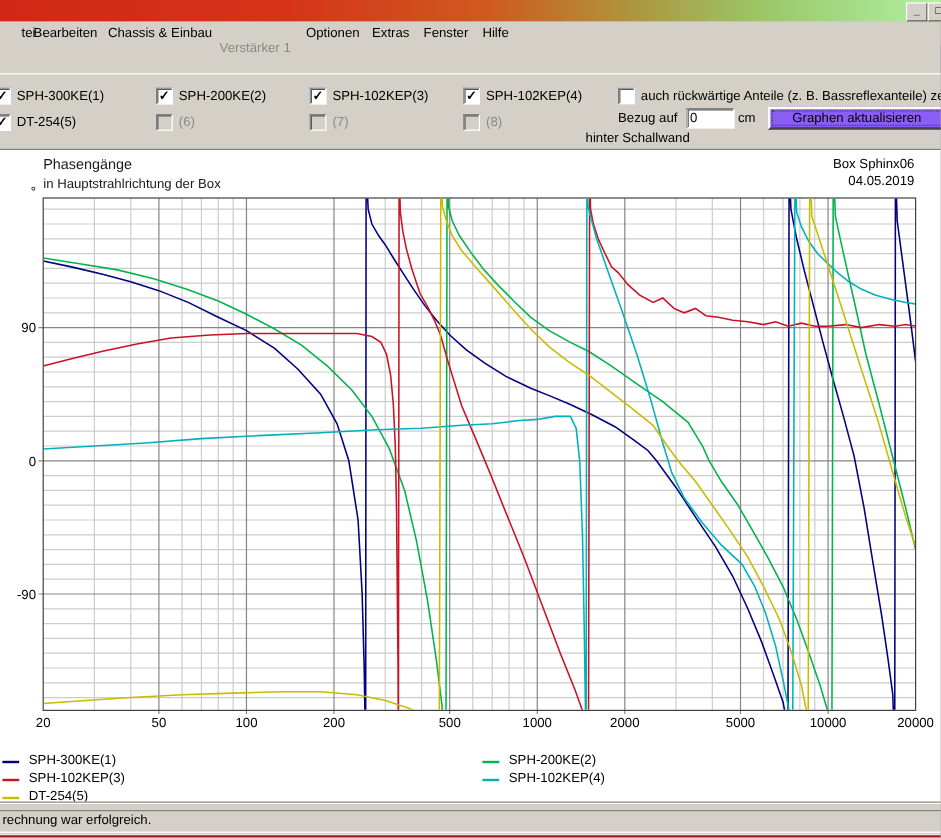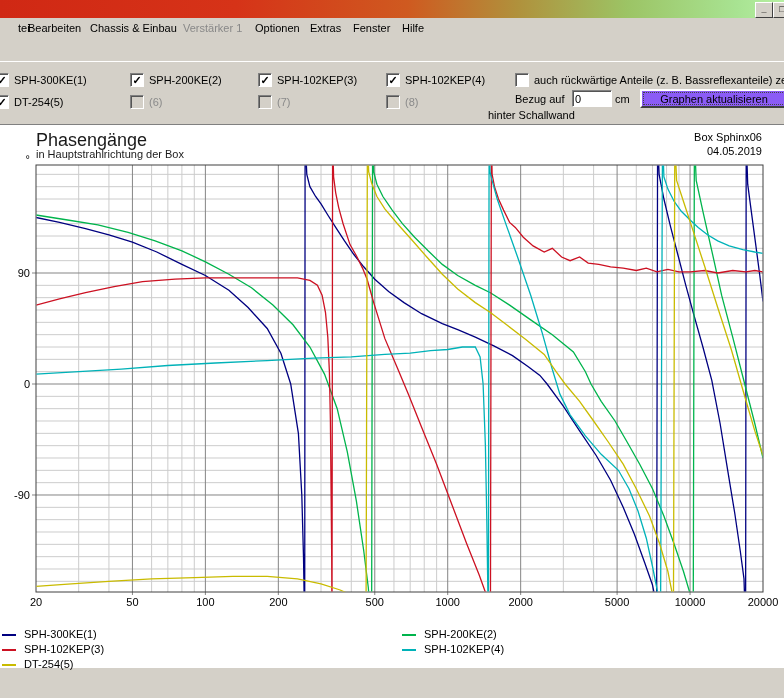--- a/index.html
+++ b/index.html
@@ -10,21 +10,21 @@
     background:linear-gradient(90deg,#d02814 0%,#d63318 30%,#cf5a20 52%,#b0913c 66%,#9cc465 80%,#a8e392 94%,#b7f0a2 100%);}
   .titlebar-text{position:absolute;left:6px;top:2px;font-size:12px;font-weight:bold;color:#fff;white-space:nowrap;}
   .win-btn{position:absolute;top:2px;width:16px;height:14px;background:#d4d0c8;
     border:1px solid;border-color:#fff #404040 #404040 #fff;font-size:9px;font-weight:bold;
     text-align:center;line-height:12px;color:#000;}
   .win-btn.min{left:755px;}
   .win-btn.max{left:773px;}
   
   .menubar{position:absolute;left:0;top:18px;width:784px;height:20px;background:#d4d0c8;}
   .menu-item{position:absolute;top:0;height:20px;line-height:20px;white-space:nowrap;padding:0 2px;}
-  .menu-item.disabled{color:#888;}
+  .menu-item.disabled{color:#888;margin-top:12px;}
   
   .tabbar{position:absolute;left:0;top:38px;width:784px;height:23px;background:#d4d0c8;}
   .tab{position:absolute;top:4px;height:18px;background:#d4d0c8;border:1px solid;
        border-color:#fff #404040 #d4d0c8 #fff;border-radius:3px 3px 0 0;
        box-shadow:inset -1px 0 0 #808080;text-align:center;line-height:17px;white-space:nowrap;overflow:hidden;z-index:1;}
   .tab.active{top:1px;height:22px;z-index:3;background:#d8d4cc;font-size:11px;}
   
   .controls{position:absolute;left:0;top:61px;width:784px;height:62px;background:#d4d0c8;
             border-top:1px solid #fff;border-bottom:1px solid #808080;z-index:2;}
   .cb-item{position:absolute;height:14px;white-space:nowrap;}
@@ -42,21 +42,21 @@
   .bezug-input{position:absolute;left:572px;top:28px;width:34px;height:15px;background:#fff;
       border:1px solid;border-color:#808080 #fff #fff #808080;box-shadow:inset 1px 1px 0 #555;
       font-family:"Liberation Sans",sans-serif;font-size:11px;padding:0 2px;}
   .update-btn{position:absolute;left:640px;top:27px;width:148px;height:19px;background:#8b5cf6;
       border:2px solid;border-color:#fff #404040 #404040 #fff;
       font-family:"Liberation Sans",sans-serif;font-size:11px;line-height:14px;
       outline:1px dotted #444;outline-offset:-4px;white-space:nowrap;}
   
   .chart-panel{position:absolute;left:0;top:124px;width:784px;height:544px;background:#fff;}
   #chart-svg{position:absolute;left:0;top:0;width:784px;height:698px;pointer-events:none;}
-  .chart-title{position:absolute;left:36px;top:6px;font-size:18px;color:#1a1a1a;}
+  .chart-title{position:absolute;left:36px;top:6px;font-size:12px;color:#1a1a1a;}
   .chart-subtitle{position:absolute;left:36px;top:24px;font-size:11px;color:#1a1a1a;}
   .chart-boxname{position:absolute;right:22px;top:7px;font-size:11px;text-align:center;}
   .chart-date{position:absolute;right:22px;top:21px;font-size:11px;text-align:right;}
   .legend-item{position:absolute;height:14px;white-space:nowrap;}
   .legend-swatch{position:absolute;left:0;top:6px;width:14px;height:2px;background:#000;}
   .legend-label{position:absolute;left:22px;top:0;line-height:13px;}
   
   .statusbar{position:absolute;left:0;top:668px;width:784px;height:30px;background:#d4d0c8;
              border-top:1px solid #9a9a9a;box-shadow:inset 0 1px 0 #fff;}
   .status-field{position:absolute;left:-4px;top:6px;width:790px;height:17px;
@@ -251,14 +251,18 @@
       <text x="763" y="606" text-anchor="middle">20000</text>
       <g clip-path="url(#plot-clip)">
         <polyline points="36.0,217.5 59.5,222.4 85.5,228.6 108.9,234.8 132.4,242.2 156.8,252.0 181.9,264.4 205.4,275.5 228.9,290.3 248.1,307.5 267.2,328.5 280.9,353.2 290.7,384.0 298.4,433.3 301.8,495.0 303.5,556.7 304.7,630.7 305.1,137.3 306.8,174.3 309.9,186.7 315.6,196.5 321.0,203.9 327.8,215.0 335.7,227.4 344.5,240.9 353.9,254.5 363.7,266.8 374.8,279.2 388.6,291.5 404.0,302.6 421.6,313.7 442.3,323.6 457.7,329.7 475.3,337.1 493.8,345.8 512.5,355.6 528.3,366.7 539.9,375.4 547.1,384.0 563.3,406.2 579.6,430.9 596.2,455.5 610.6,480.2 623.2,507.3 634.5,534.5 644.7,562.8 652.5,585.0 656.2,603.5 656.6,630.7 657.6,137.3 659.1,174.3 663.9,199.0 670.4,226.1 677.8,254.5 685.8,285.3 694.2,316.2 702.9,347.0 711.8,380.3 720.1,423.5 727.7,470.3 734.8,513.5 740.2,550.5 744.0,578.9 745.6,630.7 746.2,137.3 747.7,184.2 751.3,211.3 755.9,245.9 759.8,275.5 763.0,301.4" fill="none" stroke="#000080" stroke-width="1.3"></polyline>
         <polyline points="36.0,215.0 67.6,220.0 97.9,224.9 128.1,232.3 155.1,240.9 181.9,250.8 205.4,261.9 228.9,274.2 251.5,287.8 272.9,305.1 293.0,324.8 309.9,347.0 324.5,374.1 337.2,408.7 347.3,451.8 356.4,501.2 363.7,550.5 368.3,587.5 371.6,630.7 372.6,137.3 373.7,171.9 376.9,184.2 382.9,196.5 392.2,210.1 402.4,223.7 414.6,237.2 428.1,250.8 442.3,264.4 457.7,275.5 475.3,285.3 490.4,292.7 509.6,305.1 530.7,319.9 552.3,334.7 573.4,351.9 585.4,371.7 591.0,384.0 601.2,401.3 615.0,421.0 627.1,442.0 639.7,464.2 652.5,488.8 663.9,516.0 674.2,544.3 683.5,571.5 690.1,593.7 693.2,630.7 694.4,137.3 696.2,180.5 702.9,211.3 711.8,250.8 721.6,295.2 732.7,337.1 744.7,384.0 754.8,423.5 763.0,458.0" fill="none" stroke="#00b44c" stroke-width="1.3"></polyline>
         <polyline points="36.0,305.1 59.5,298.9 85.5,292.7 114.1,286.6 142.5,281.6 175.1,279.2 205.4,277.9 240.8,277.9 272.9,277.9 297.5,277.9 309.9,280.4 317.4,285.3 322.1,295.2 325.5,312.5 327.8,337.1 329.4,371.7 330.4,421.0 331.0,482.7 331.7,556.7 332.0,630.7 332.6,137.3 333.6,176.8 335.7,192.8 338.7,207.6 343.1,223.7 350.0,244.6 356.4,255.7 362.5,268.1 367.1,279.2 373.7,302.6 384.8,338.4 397.4,368.0 408.7,395.1 421.6,427.2 436.6,464.2 452.9,507.3 466.9,544.3 479.3,575.2 486.8,596.1 490.4,630.7 491.4,137.3 492.1,174.3 494.5,186.7 498.5,199.0 503.6,210.1 509.6,222.4 515.3,227.4 523.3,237.2 533.1,245.9 544.2,252.0 552.3,248.3 561.6,257.0 570.1,260.7 579.6,257.0 588.2,263.1 598.8,264.4 610.6,266.8 623.2,268.1 636.3,270.5 646.3,268.1 656.9,271.8 667.9,269.3 679.0,271.8 690.1,271.8 704.8,270.5 717.7,273.0 732.7,270.5 745.9,271.8 754.8,270.5 763.0,271.8" fill="none" stroke="#cc1122" stroke-width="1.3"></polyline>
         <polyline points="36.0,374.1 78.7,371.7 121.3,369.2 167.8,365.5 215.4,363.0 267.2,360.6 313.7,358.1 351.3,356.9 384.8,354.4 410.2,353.2 430.6,350.7 447.7,349.5 462.4,347.0 475.3,347.0 480.1,356.9 483.1,384.0 485.4,445.7 486.8,519.7 487.9,593.7 488.4,630.7 489.1,137.3 490.0,171.9 491.8,179.3 497.2,199.0 506.6,226.1 518.0,258.2 530.7,295.2 542.0,332.2 552.3,369.2 559.8,393.9 570.1,414.8 585.4,435.8 601.2,454.3 618.4,470.3 629.0,488.8 638.0,511.0 646.3,538.2 652.5,566.5 658.4,596.1 660.5,630.7 662.5,137.3 663.9,176.8 667.9,189.1 674.2,201.5 681.3,211.3 690.1,220.0 698.2,227.4 707.5,234.8 717.7,240.9 729.2,245.9 742.8,249.6 754.8,252.0 763.0,253.3" fill="none" stroke="#00b2b8" stroke-width="1.3"></polyline>
         <polyline points="36.0,586.3 71.4,583.8 108.9,581.3 151.6,578.9 194.3,577.6 233.0,576.4 267.2,576.4 297.5,578.9 321.0,583.8 340.2,590.0 356.4,597.4 364.8,603.5 366.0,630.7 367.4,137.3 368.7,171.9 371.6,183.0 376.9,196.5 384.8,208.9 397.4,223.7 411.7,239.7 426.8,257.0 442.3,274.2 457.7,289.0 475.3,302.6 490.4,312.5 506.6,324.8 525.8,339.6 544.2,354.4 556.1,371.7 565.1,384.0 579.6,401.3 593.6,421.0 608.3,442.0 623.2,464.2 636.3,488.8 649.5,516.0 659.8,544.3 667.9,571.5 672.3,593.7 673.4,630.7 674.8,137.3 676.6,180.5 683.5,201.5 693.2,231.1 704.8,266.8 717.7,307.5 731.3,349.5 744.7,396.3 754.8,430.9 763.0,455.5" fill="none" stroke="#c9bb00" stroke-width="1.3"></polyline>
       </g>
     </svg>
 
+  <div class="statusbar">
+    <div class="status-field">rechnung war erfolgreich.</div>
+    <div class="bottom-red-line"></div>
+  </div>
 
 </div>
 
 </body></html>

